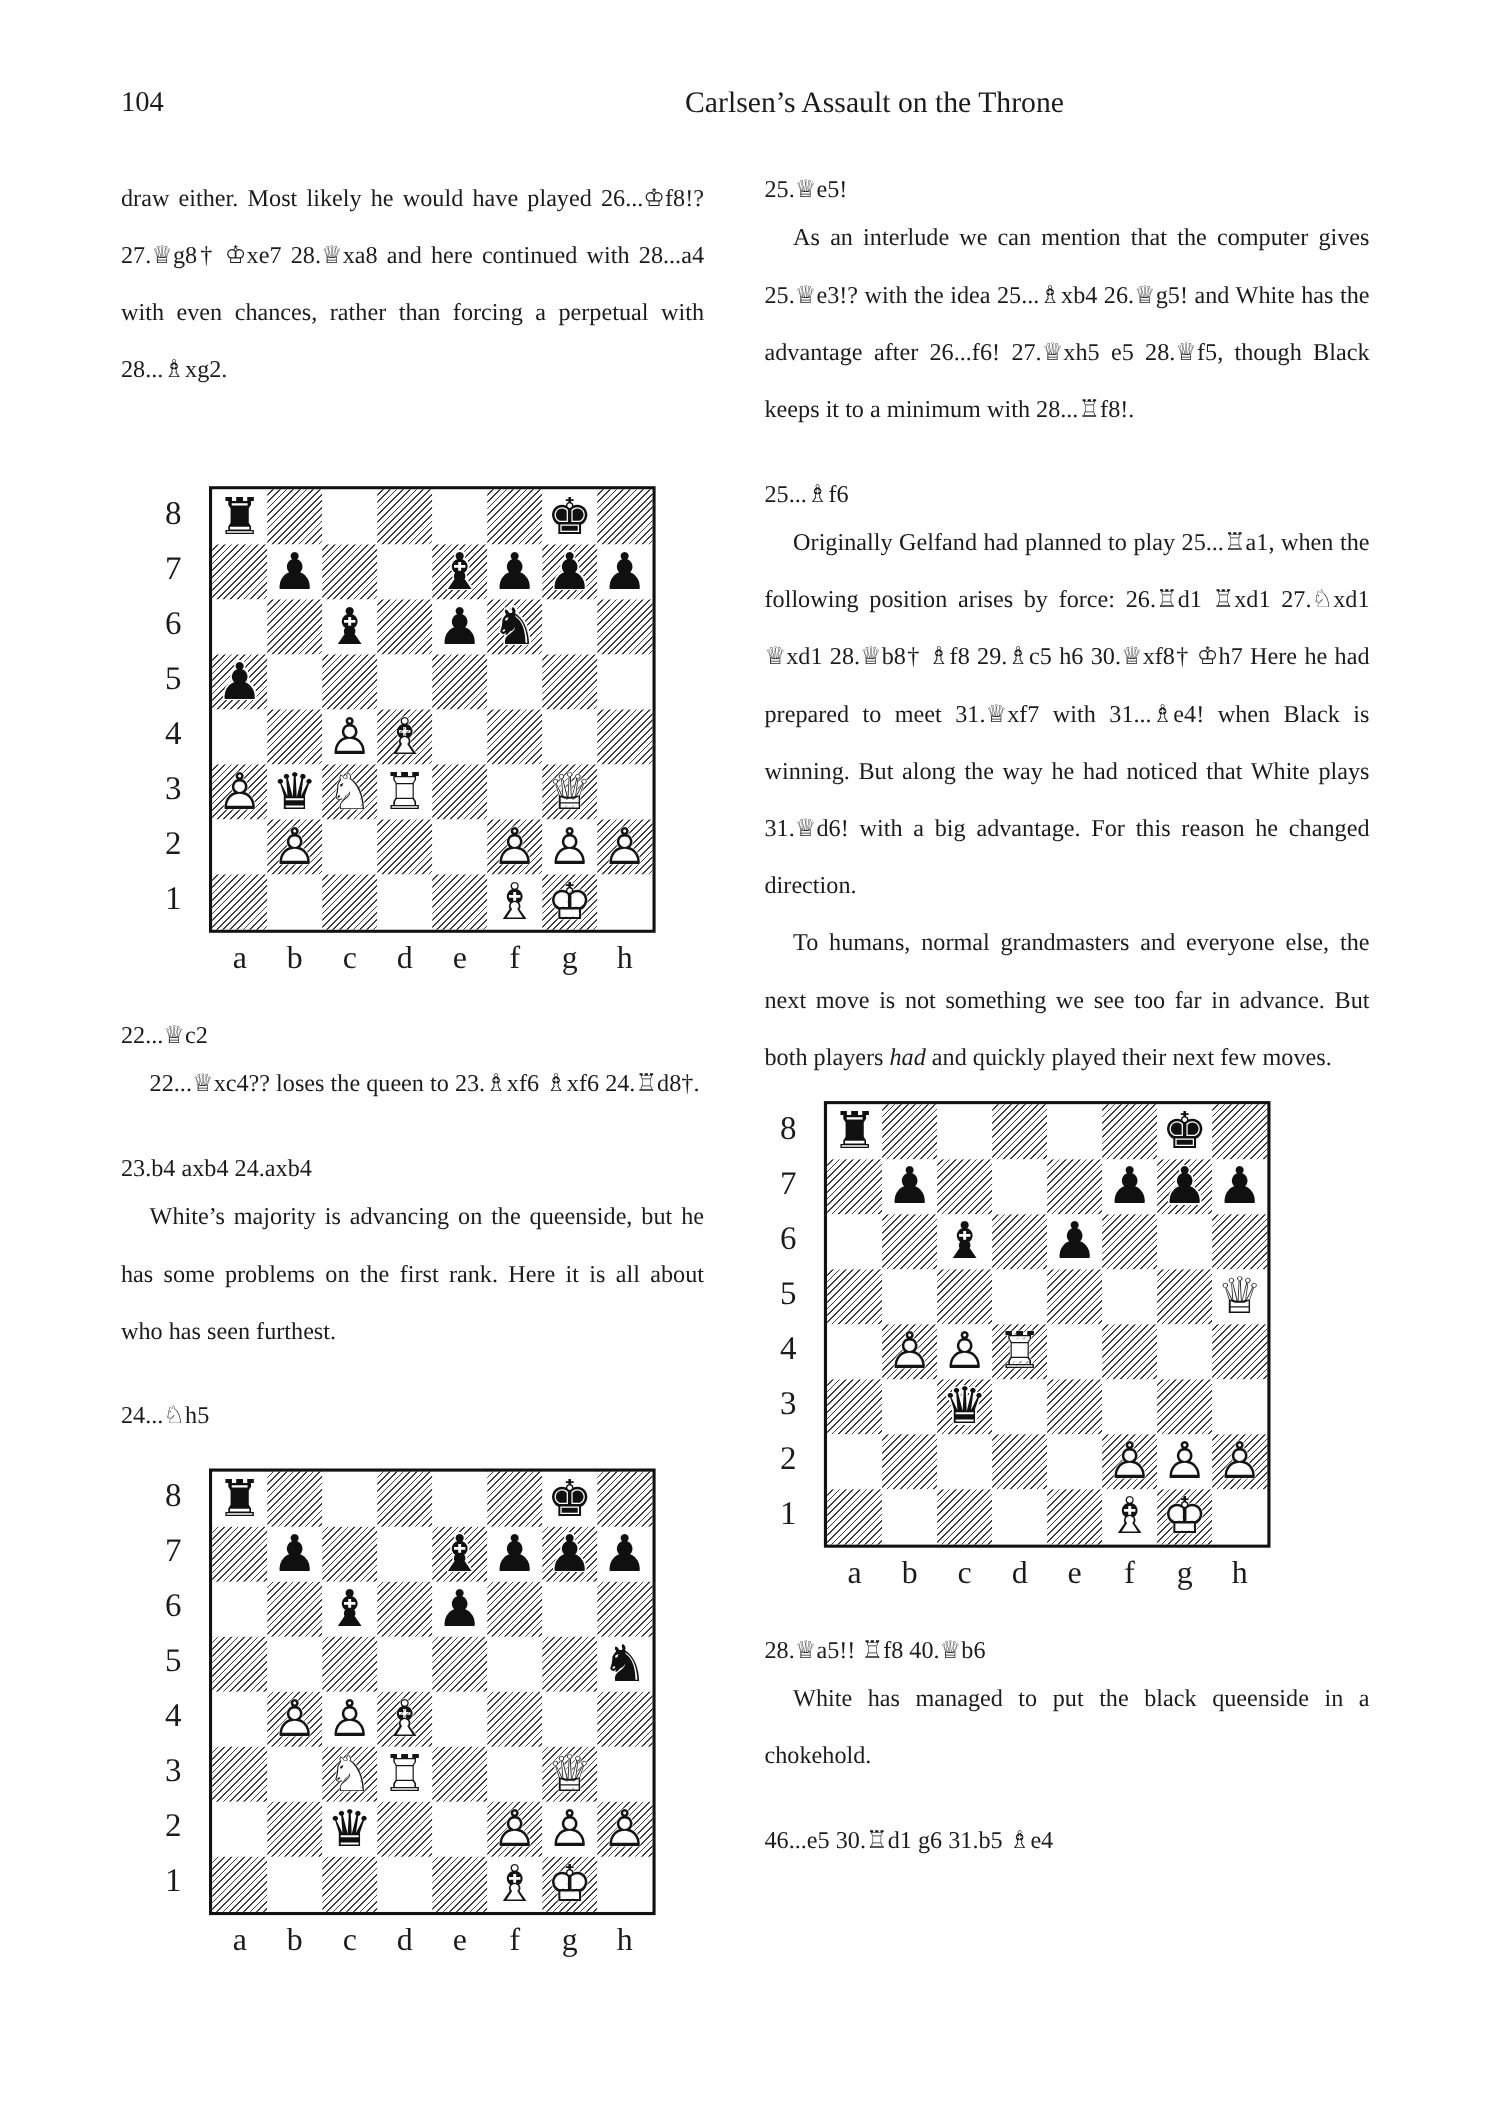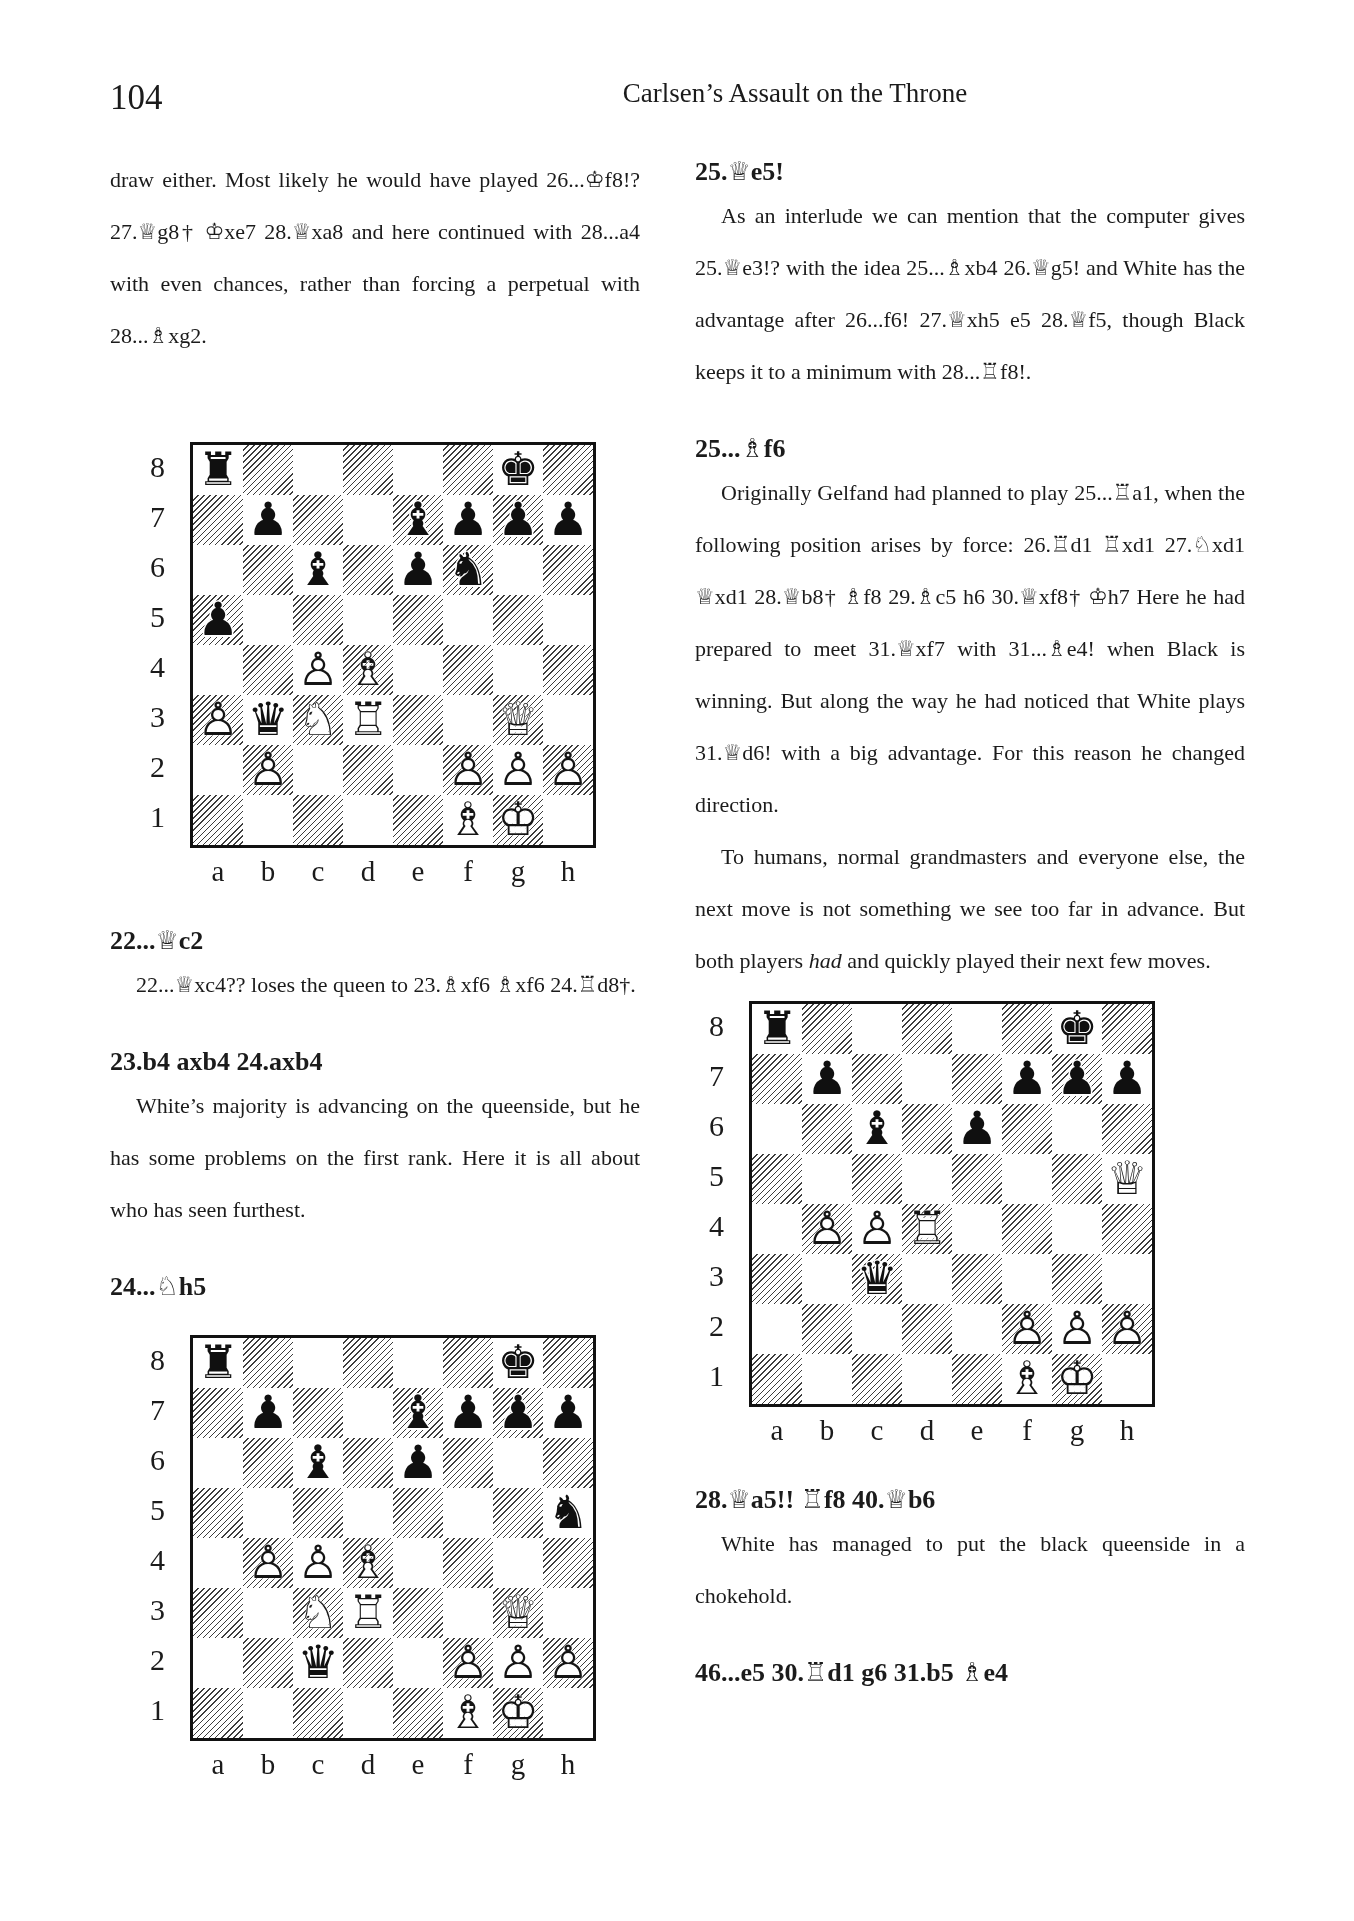--- a/index.html
+++ b/index.html
@@ -3,28 +3,28 @@
 <meta charset="utf-8">
 <style>
   html,body{margin:0;padding:0;background:#ffffff;}
   body{
     width:1354px;height:1921px;overflow:hidden;position:relative;
     font-family:"Liberation Serif","DejaVu Serif","DejaVu Sans",serif;
     color:#1b1b1b;
   }
   .page{padding:78px 109px 0 110px;}
   .runhead{position:relative;height:42px;}
-  .pagenum{position:absolute;left:0;top:0;font-size:35px;}
+  .pagenum{position:absolute;left:0;top:0;font-size:26px;}
   .booktitle{position:absolute;left:435px;top:0;width:500px;text-align:center;font-size:27px;white-space:nowrap;}
   .cols{display:flex;margin-top:34px;}
   .col-left{width:530px;margin-right:55px;}
   .col-right{width:550px;}
   p{margin:0;font-size:22px;line-height:52px;text-align:justify;}
   p.ind{text-indent:26px;}
-  .movehead{font-weight:bold;font-size:26px;line-height:36px;margin:0;}
+  .movehead{font-weight:normal;font-size:22px;line-height:36px;margin:0;}
   .mt{margin-top:33px;}
   
   .diagram{margin-top:28px;margin-bottom:6px;}
   .dg-row{display:flex;}
   .ranks{display:flex;flex-direction:column;width:44px;}
   .ranks div{height:50px;line-height:50px;text-align:left;padding-left:4px;font-size:30px;}
   .board{border:3px solid #111;width:400px;height:400px;display:grid;grid-template-columns:repeat(8,50px);grid-template-rows:repeat(8,50px);box-sizing:content-box;}
   .sq{position:relative;width:50px;height:50px;}
   .sq.light{background:#ffffff;}
   .sq.dark{background:repeating-linear-gradient(135deg,#ffffff 0px,#ffffff 3.2px,#3d3d3d 3.2px,#3d3d3d 4.3px);}

